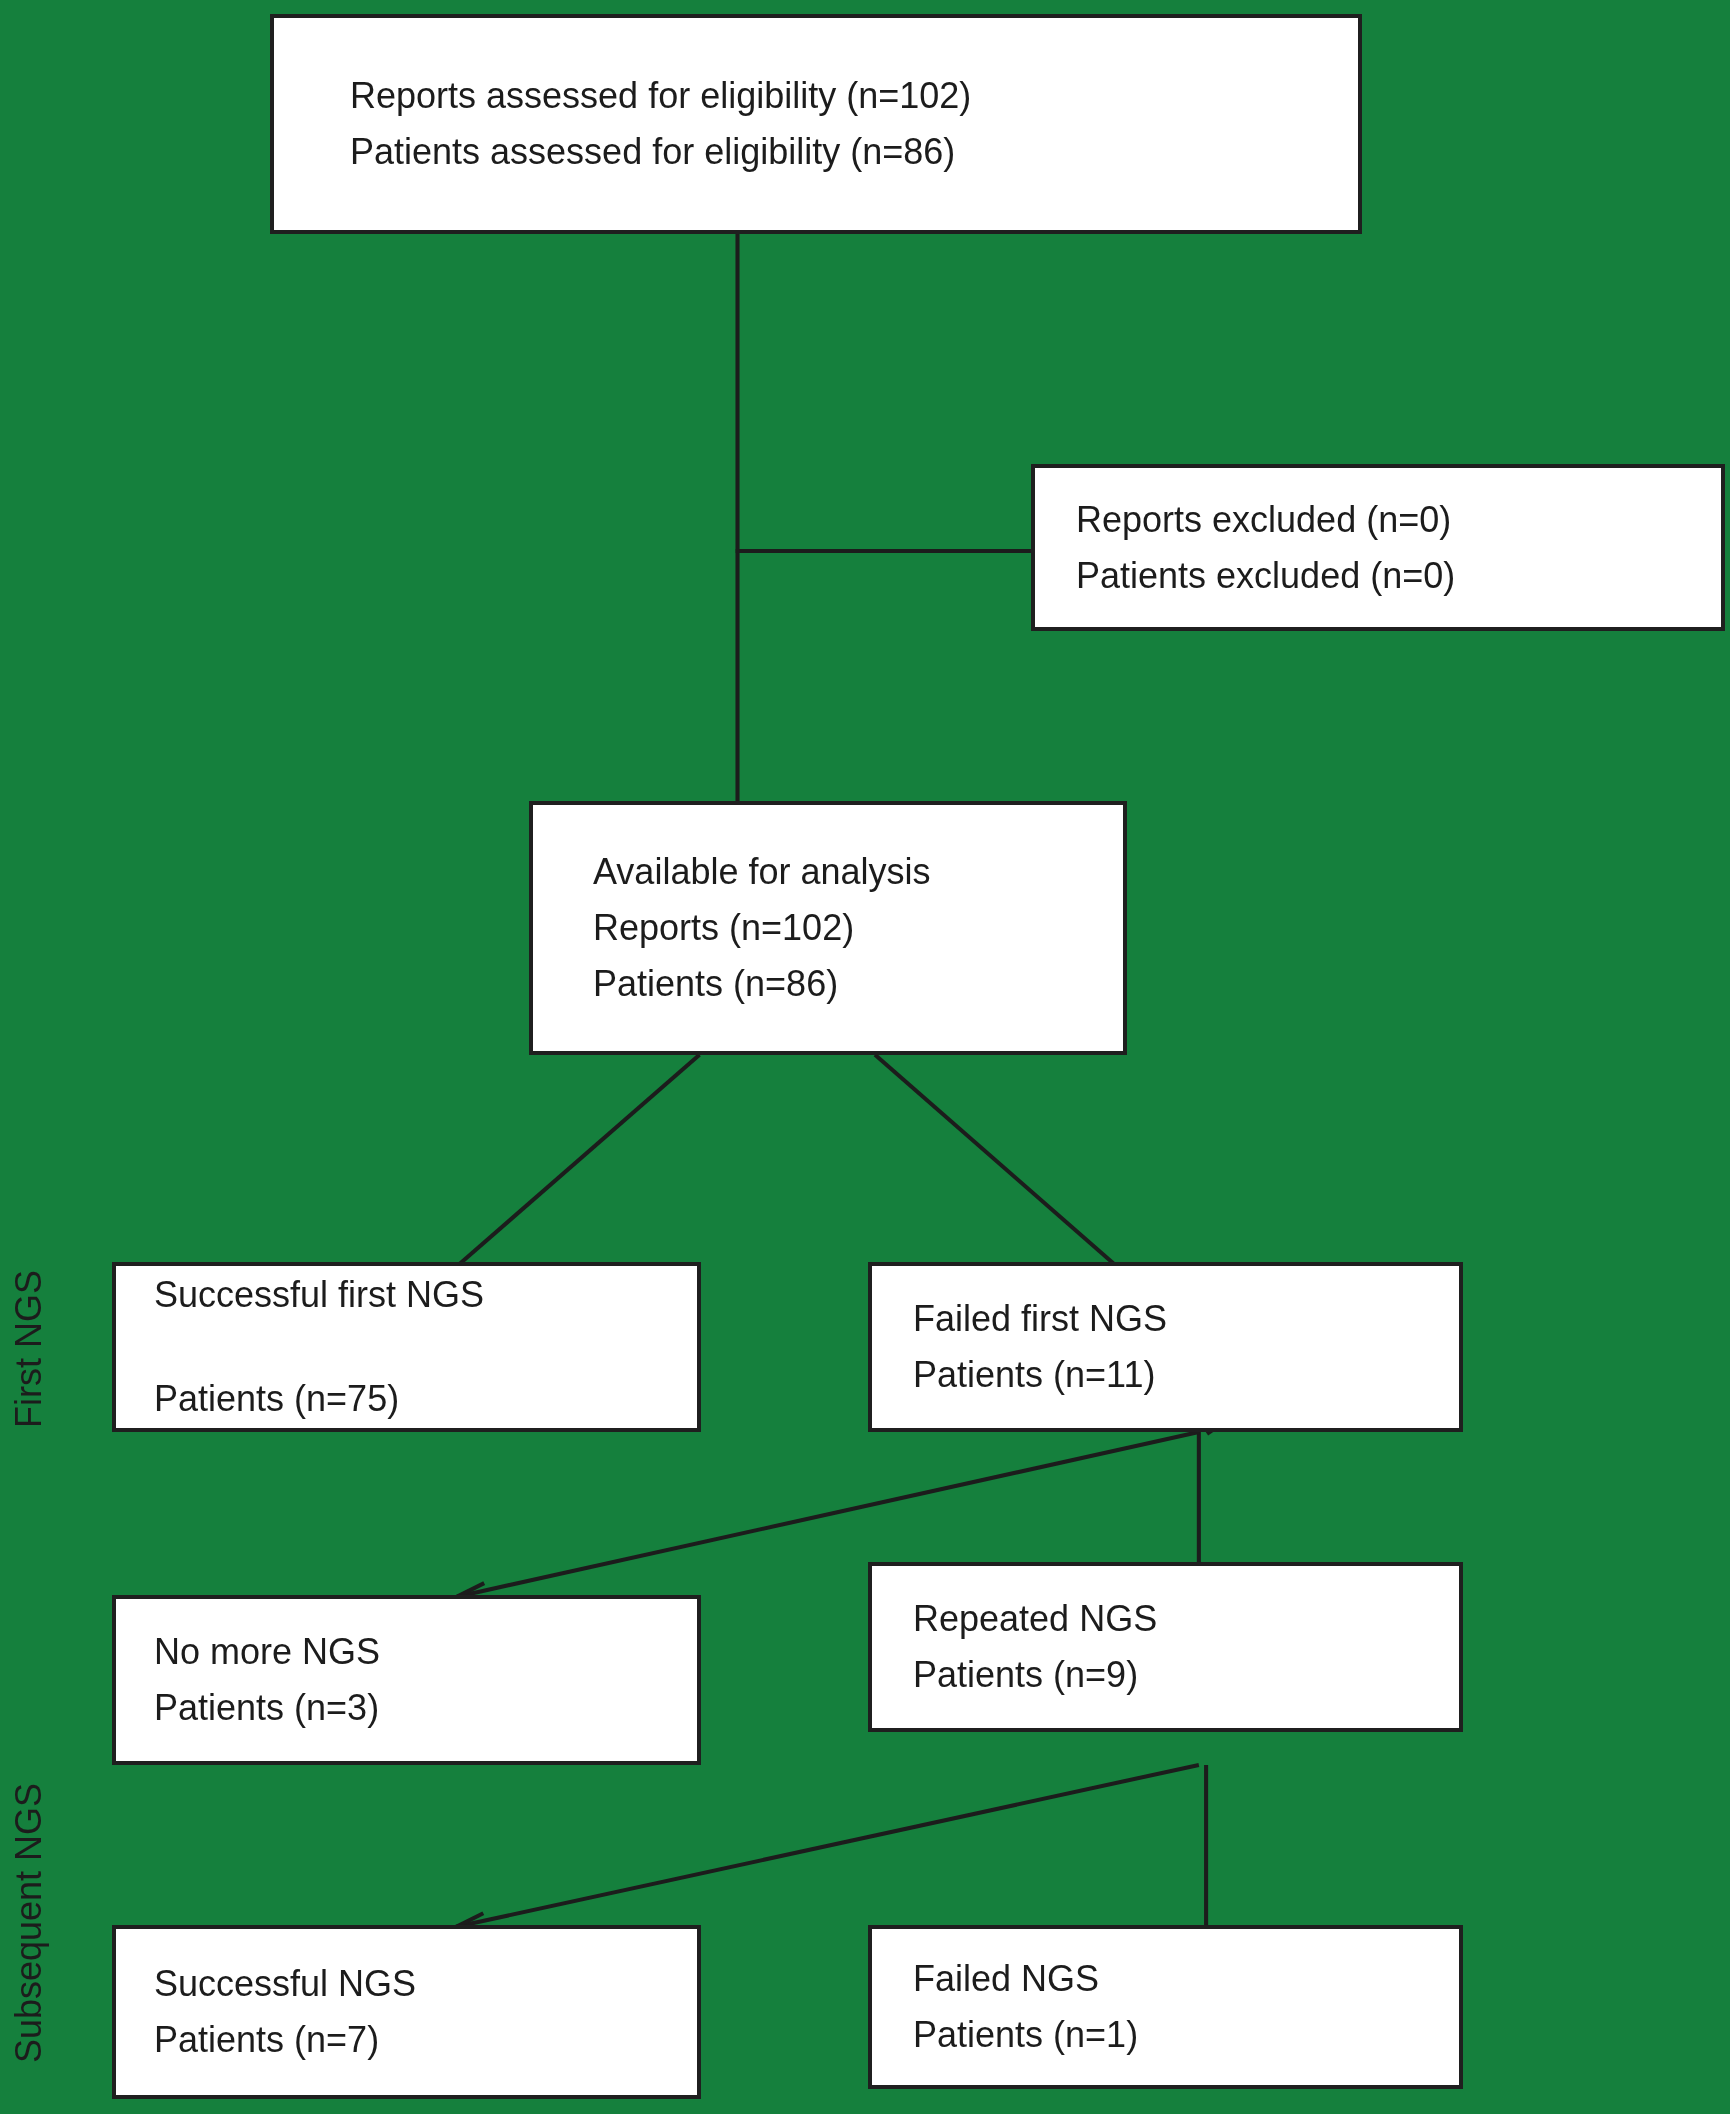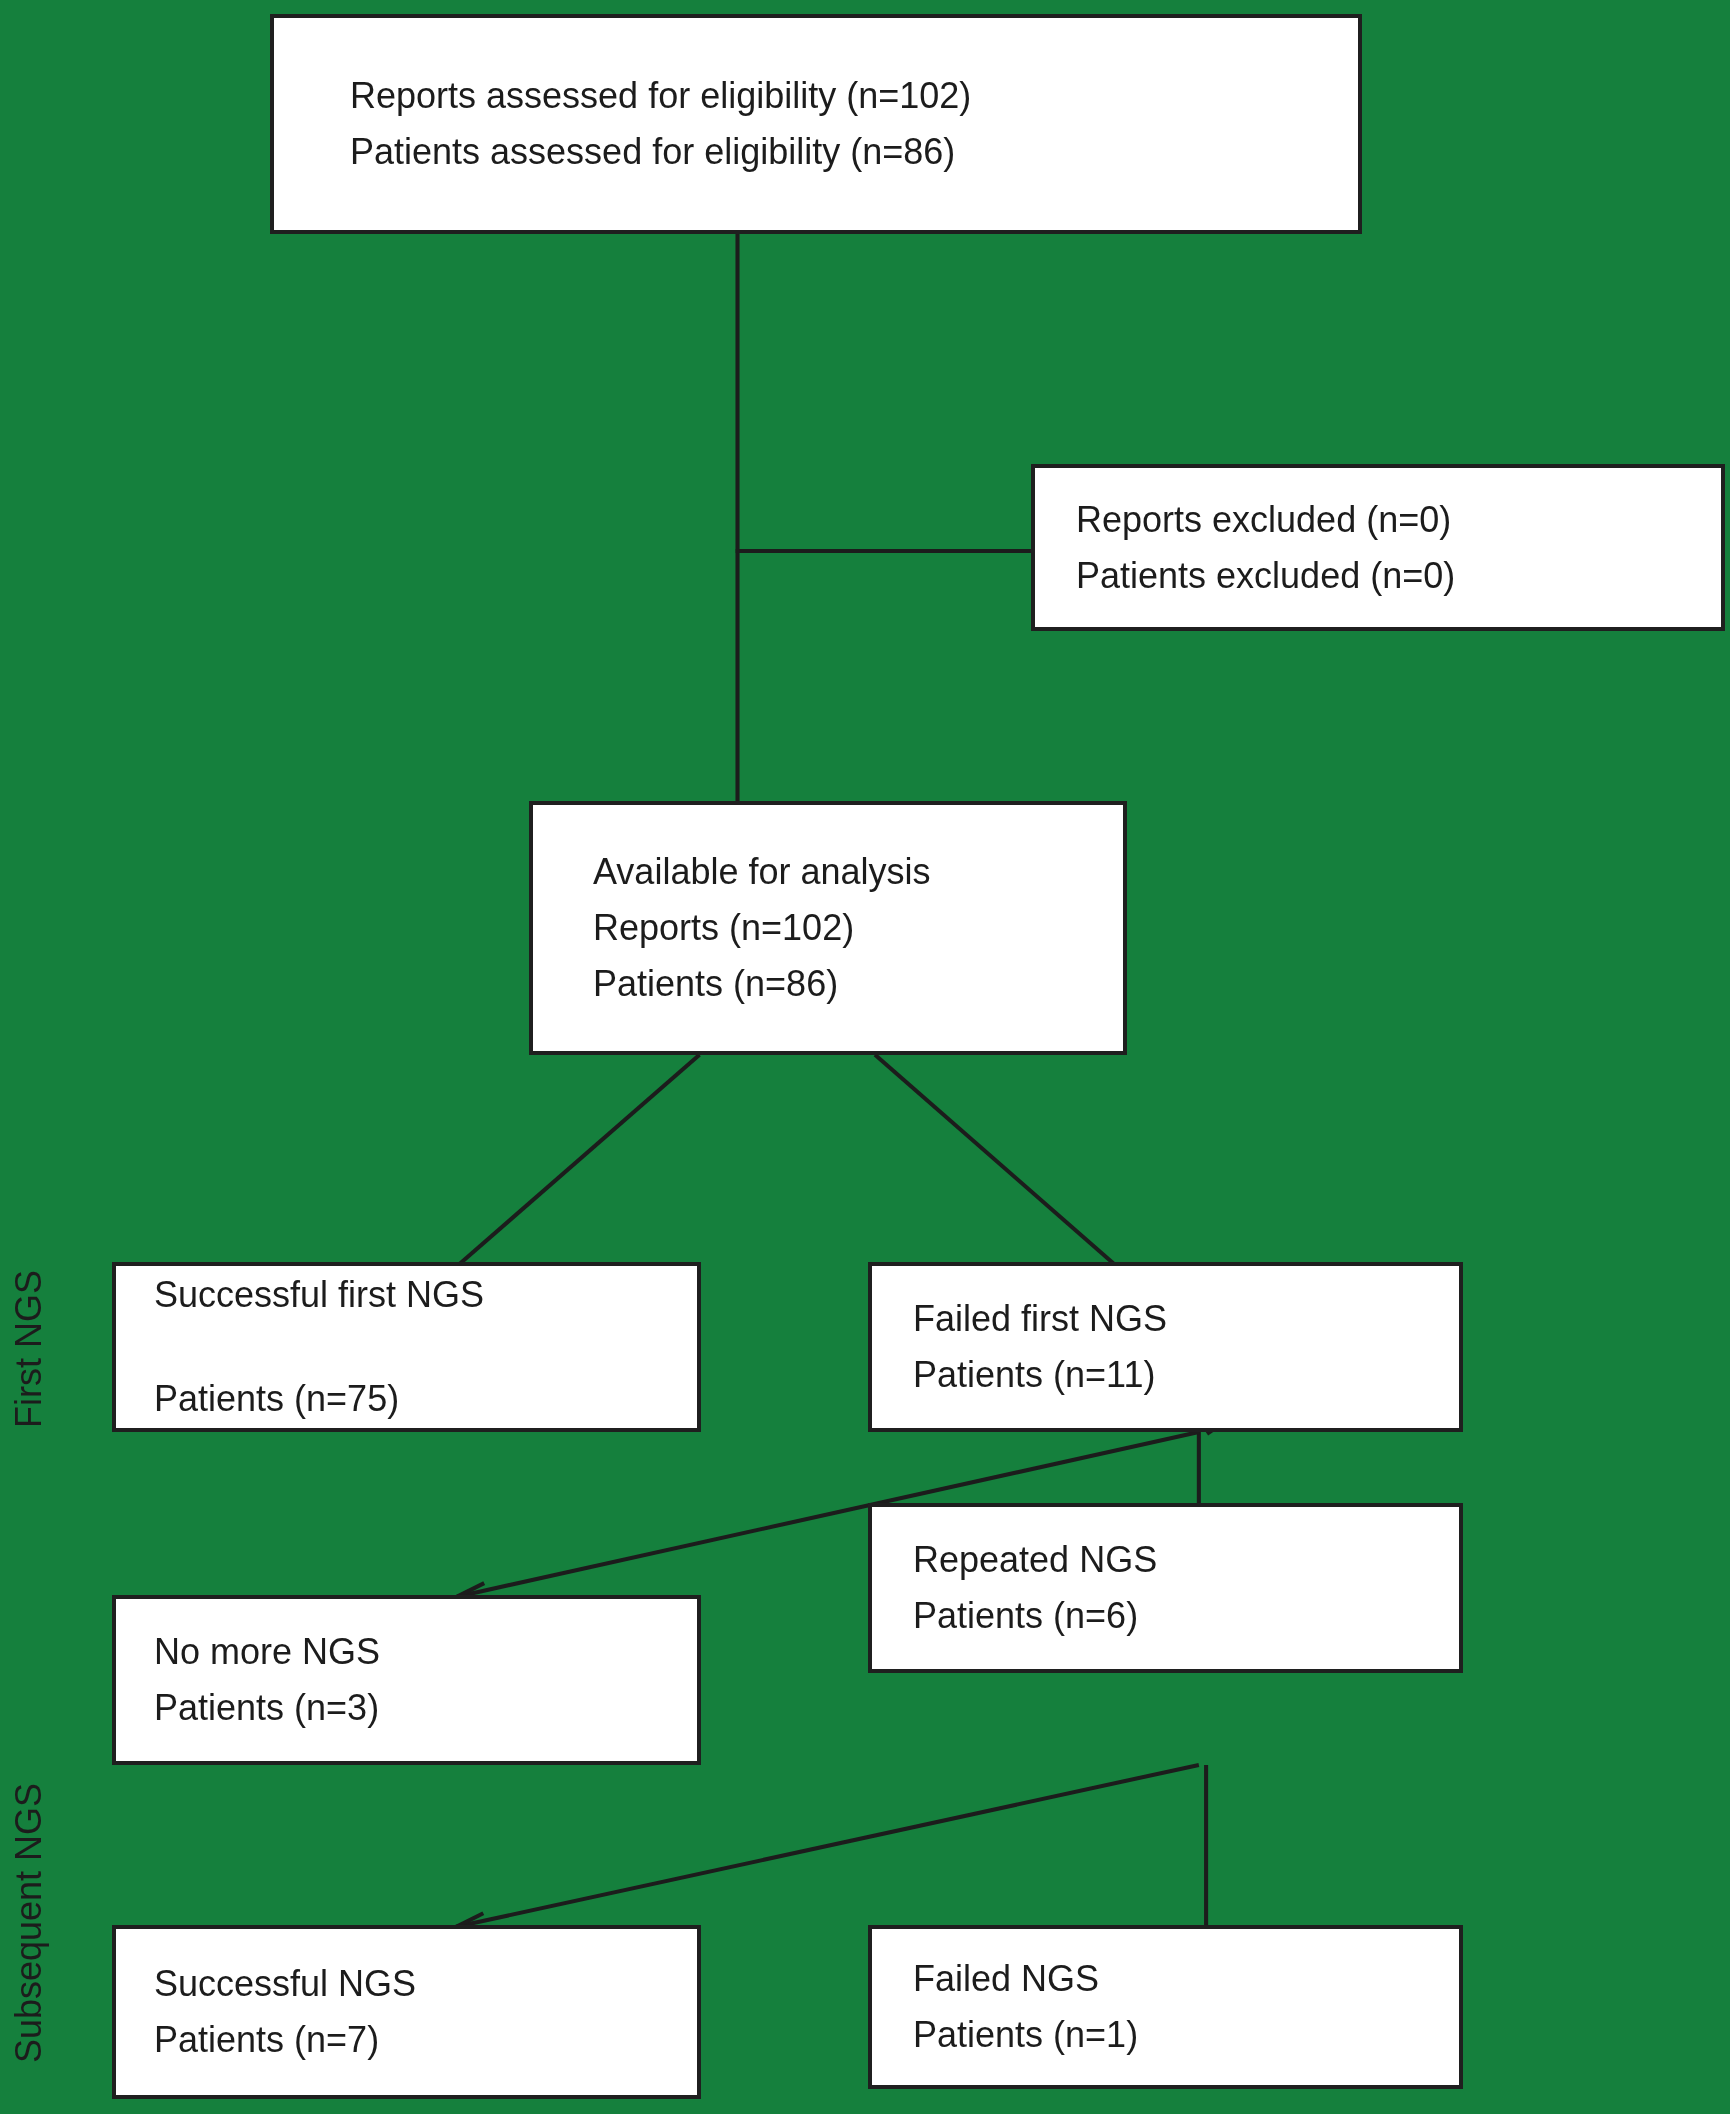--- a/index.html
+++ b/index.html
@@ -41,21 +41,21 @@
   }
   .fc-box .bline {
     white-space: nowrap;
   }
   .box-eligibility { left: 270px; top: 13.6px;  width: 1092px; height: 220px; padding-left: 76px; }
   .box-excluded    { left: 1031px; top: 464px; width: 694px; height: 167px; padding-left: 41px; }
   .box-available   { left: 529px; top: 801px; width: 598px; height: 254px; padding-left: 60px; }
   .box-successful-first { left: 112px; top: 1262px; width: 589px; height: 170px; padding-left: 38px; gap: 48px; }
   .box-failed-first     { left: 868px; top: 1262px; width: 595px; height: 170px; padding-left: 41px; }
   .box-no-more          { left: 112px; top: 1595px; width: 589px; height: 170px; padding-left: 38px; }
-  .box-repeated         { left: 868px; top: 1503px; width: 595px; height: 170px; padding-left: 41px; }
+  .box-repeated         { left: 868px; top: 1562px; width: 595px; height: 170px; padding-left: 41px; }
   .box-successful-sub   { left: 112px; top: 1925px; width: 589px; height: 174px; padding-left: 38px; }
   .box-failed-sub       { left: 868px; top: 1925px; width: 595px; height: 164px; padding-left: 41px; }
   .side-label {
     position: absolute;
     font-size: 36px;
     color: #1c1c1c;
     white-space: nowrap;
     transform: translate(-50%, -50%) rotate(-90deg);
   }
   .label-first-ngs      { left: 29px; top: 1349px; }
@@ -112,21 +112,21 @@
     <div class="bline">Patients (n=11)</div>
   </div>
 
   <div class="fc-box box-no-more">
     <div class="bline">No more NGS</div>
     <div class="bline">Patients (n=3)</div>
   </div>
 
   <div class="fc-box box-repeated">
     <div class="bline">Repeated NGS</div>
-    <div class="bline">Patients (n=6)</div>
+    <div class="bline">Patients (n=9)</div>
   </div>
 
   <div class="fc-box box-successful-sub">
     <div class="bline">Successful NGS</div>
     <div class="bline">Patients (n=7)</div>
   </div>
 
   <div class="fc-box box-failed-sub">
     <div class="bline">Failed NGS</div>
     <div class="bline">Patients (n=1)</div>

